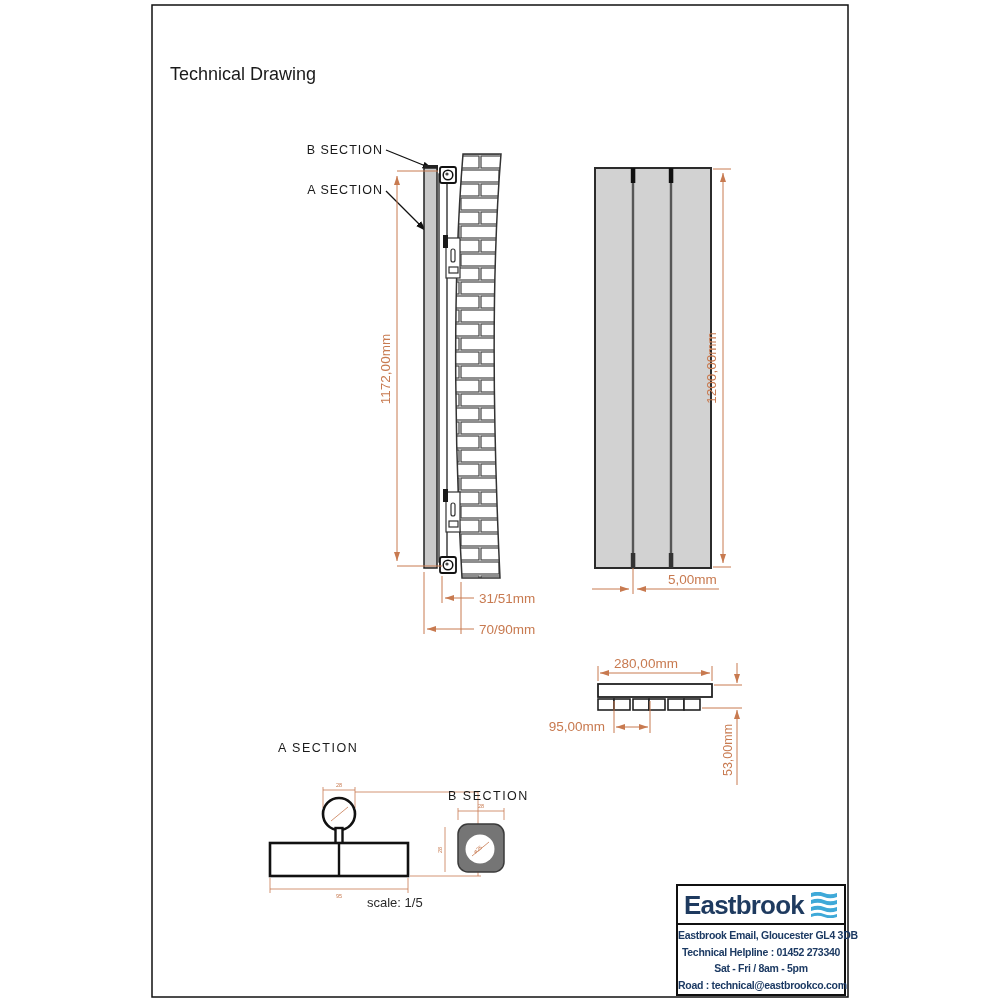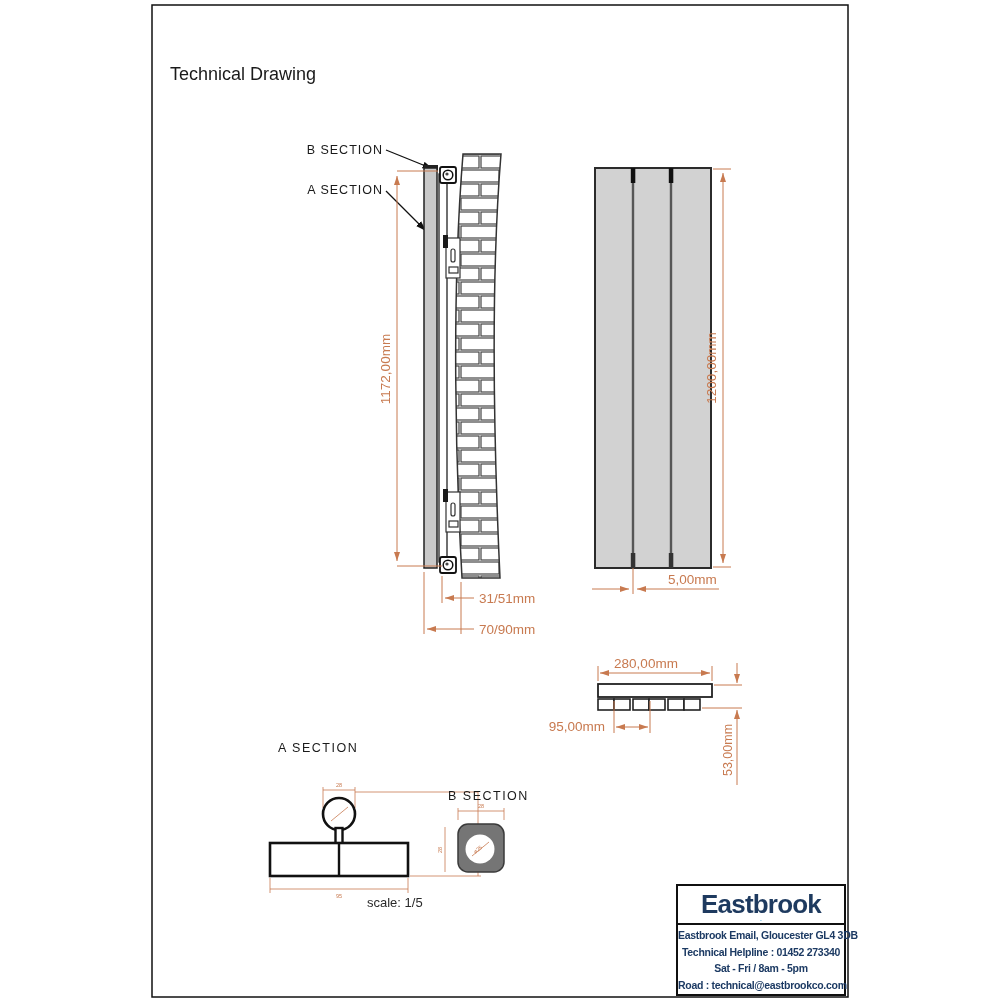--- a/index.html
+++ b/index.html
@@ -6,21 +6,21 @@
   #canvas{position:relative;width:1000px;height:1000px;background:#fff;overflow:hidden;
           font-family:"Liberation Sans",sans-serif;}
   #drawing{position:absolute;left:0;top:0;}
   .hdr{position:absolute;left:170px;color:#1a1a1a;}
   #page-title{top:22px;font-size:27px;font-weight:bold;letter-spacing:-0.3px;}
   #page-subtitle{top:52px;font-size:18px;font-weight:400;margin-top:12px;}
   
   #card{position:absolute;left:676px;top:884px;width:170px;height:112px;
         border:2.5px solid #101010;background:#fff;box-sizing:border-box;}
   #card .logo-row{display:flex;align-items:center;justify-content:space-between;
-        padding:3px 6px 1px 6px;height:32px;flex-direction:column;}
+        padding:3px 6px 1px 6px;height:32px;}
   #card .brand{font-size:26px;font-weight:bold;letter-spacing:-0.8px;}
   #card .rule{border-top:2px solid #101010;margin:1px 0 2px 0;}
   #card .line{font-size:10.5px;font-weight:600;text-align:center;line-height:16.5px;
         letter-spacing:-0.3px;white-space:nowrap;}
   svg text{font-family:"Liberation Sans",sans-serif;}
 </style>
 </head>
 <body>
 
 <div id="canvas">

